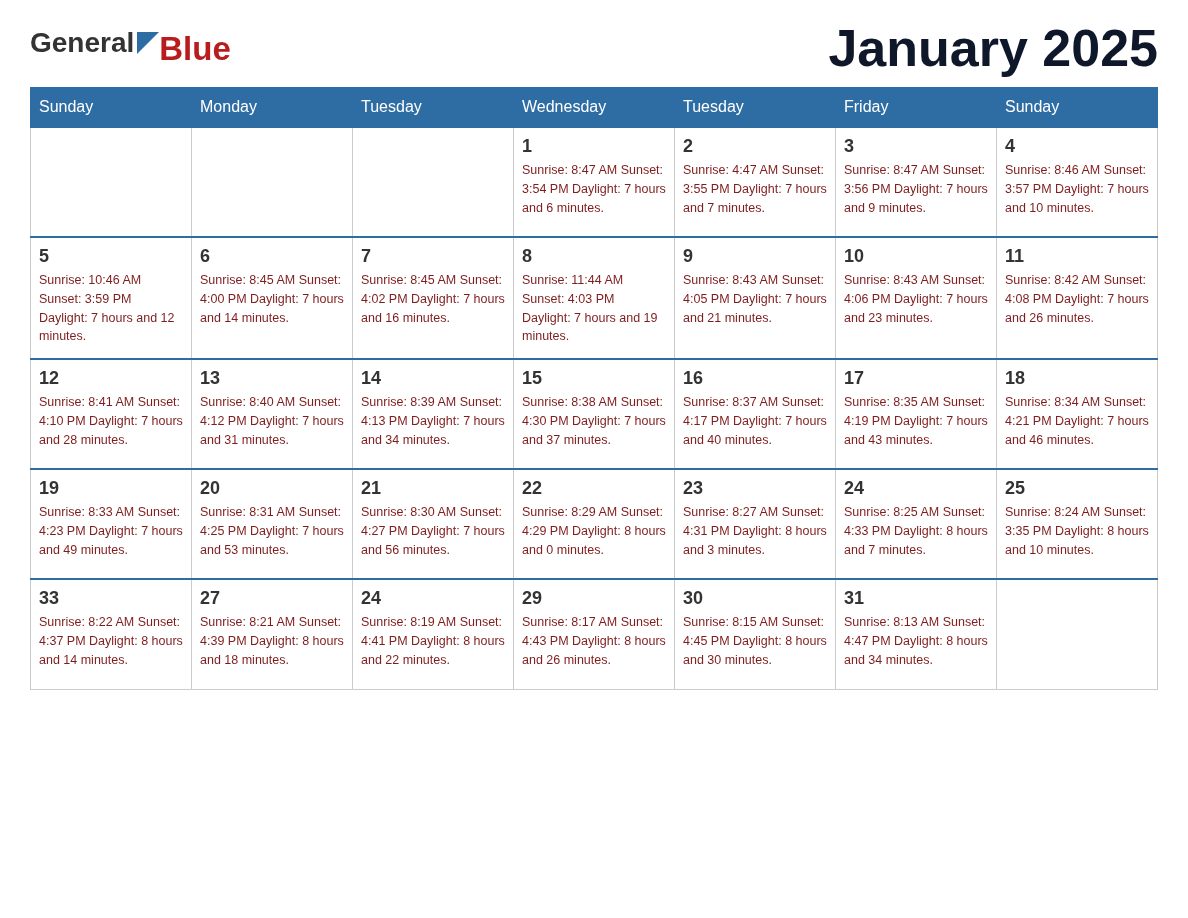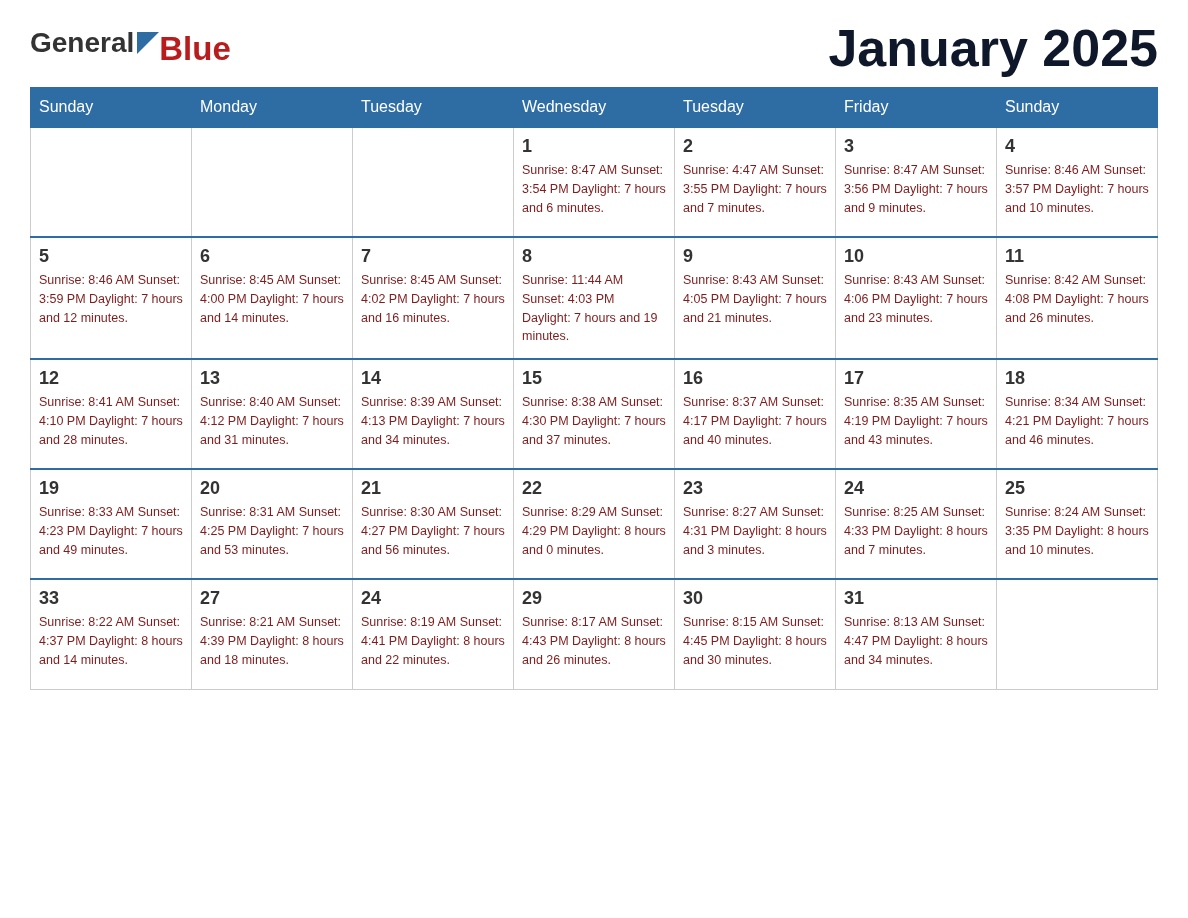--- a/index.html
+++ b/index.html
@@ -156,21 +156,21 @@
         <td>
           <span class="day-number">4</span>
           <div class="day-info">Sunrise: 8:46 AM
 Sunset: 3:57 PM
 Daylight: 7 hours and 10 minutes.</div>
         </td>
       </tr>
       <tr class="week-row">
         <td>
           <span class="day-number">5</span>
-          <div class="day-info">Sunrise: 8:46 AM
+          <div class="day-info">Sunrise: 10:46 AM
 Sunset: 3:59 PM
 Daylight: 7 hours and 12 minutes.</div>
         </td>
         <td>
           <span class="day-number">6</span>
           <div class="day-info">Sunrise: 8:45 AM
 Sunset: 4:00 PM
 Daylight: 7 hours and 14 minutes.</div>
         </td>
         <td>

